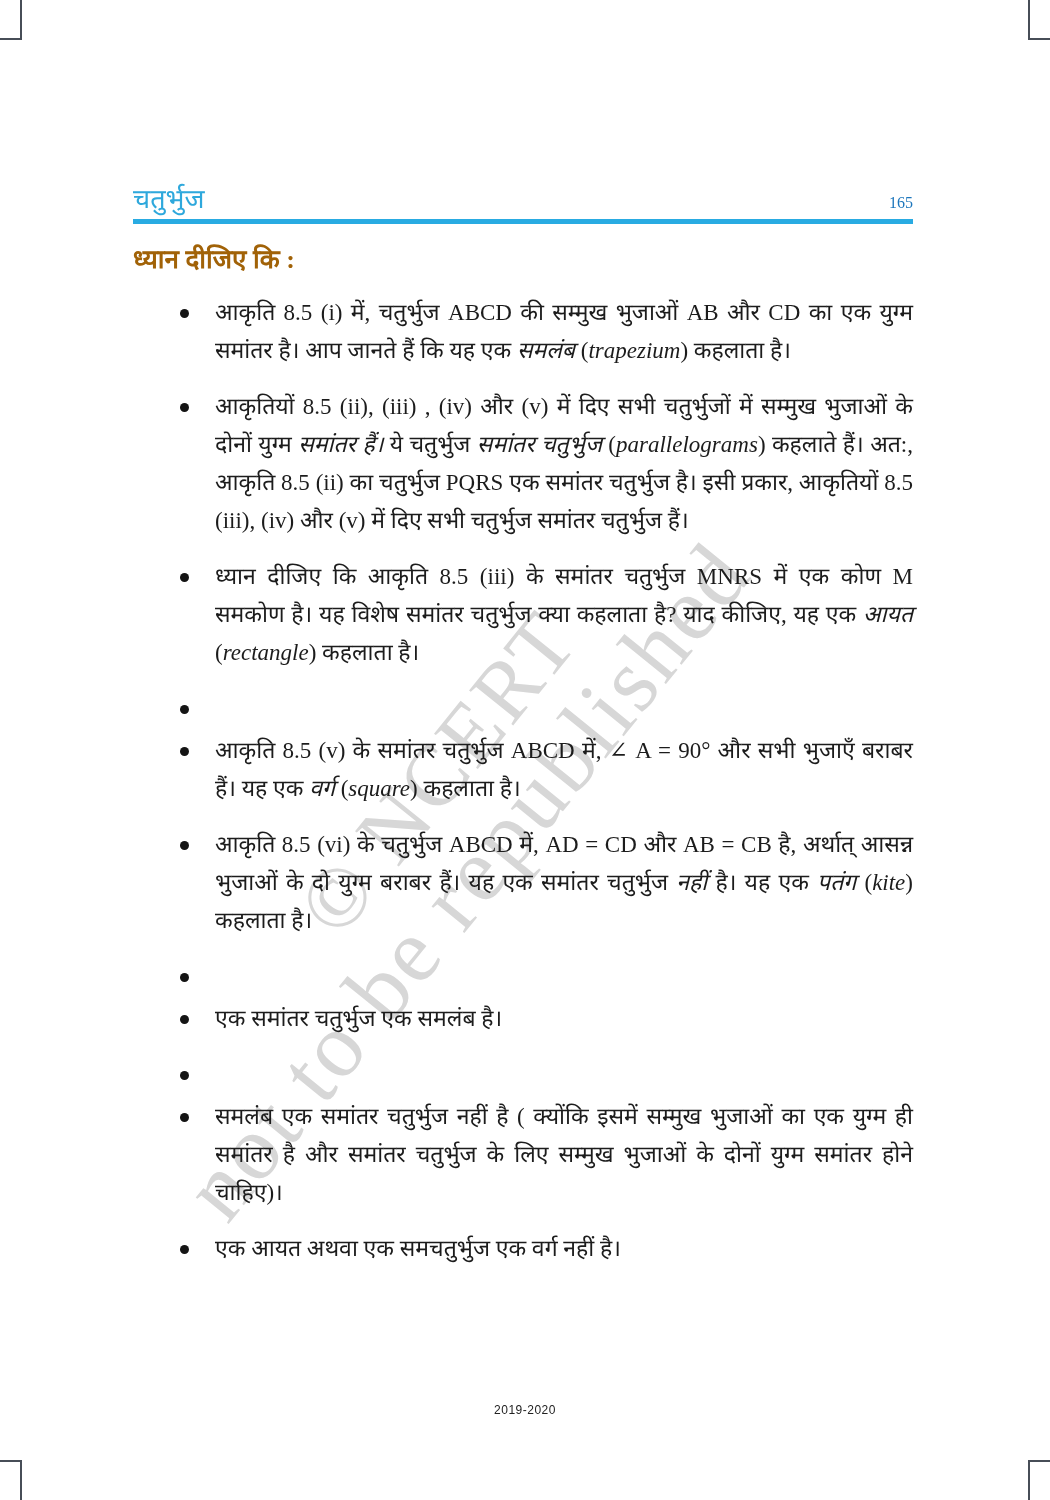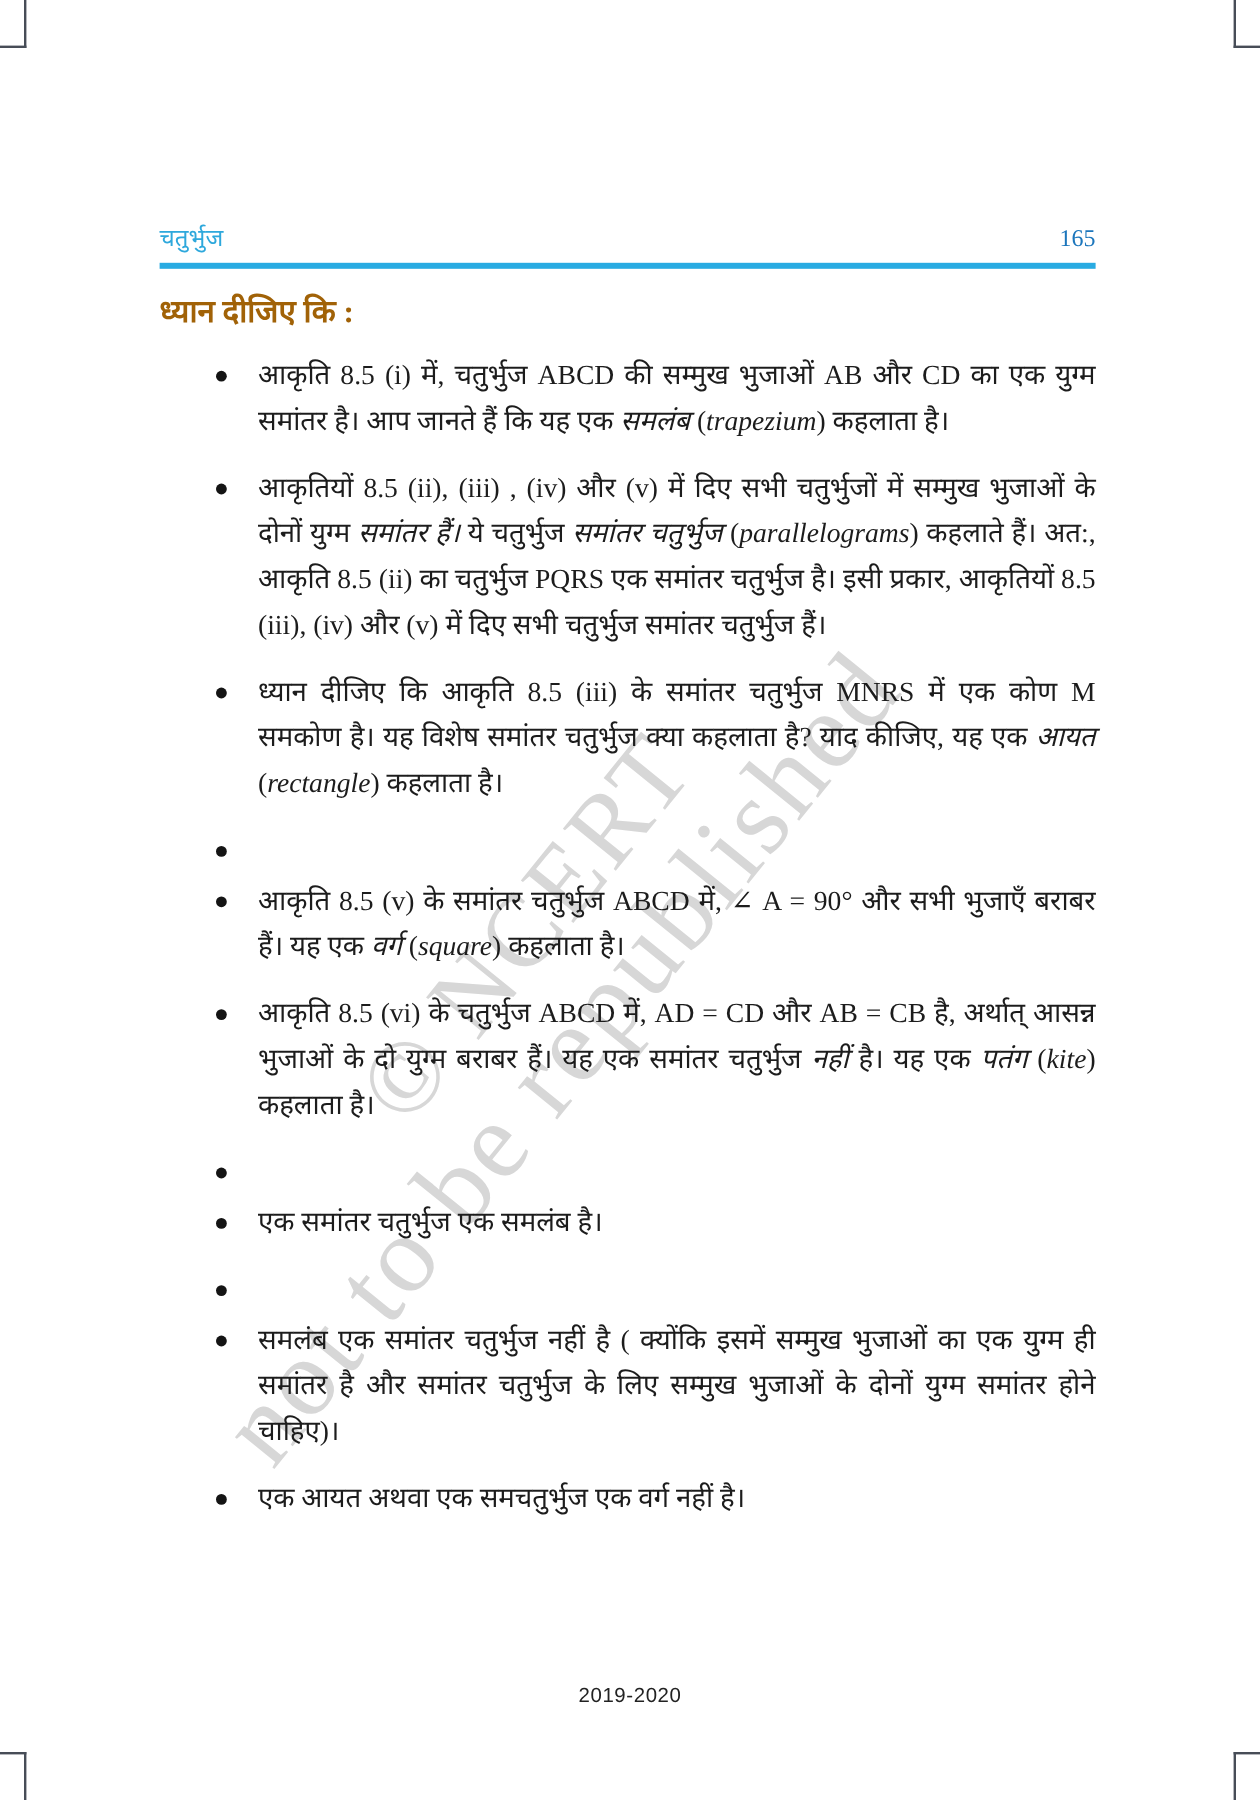--- a/index.html
+++ b/index.html
@@ -34,22 +34,22 @@
     white-space:nowrap;letter-spacing:3px;
     transform:rotate(-51deg);
     user-select:none;
   }
   .wm1{font-size:86px;left:245px;top:723px;}
   .wm2{font-size:92px;left:48px;top:828px;}
 
   .content{position:absolute;left:133px;top:184px;width:780px;z-index:2;}
 
   .header-row{display:flex;justify-content:space-between;align-items:baseline;}
-  .chapter-title{font-size:20px;color:var(--title_blue);line-height:30px;}
-  .page-number{font-size:20px;color:var(--page_number_blue);}
+  .chapter-title{font-size:27px;color:var(--title_blue);line-height:30px;}
+  .page-number{font-size:16px;color:var(--page_number_blue);}
   .rule{height:5px;background:var(--rule_cyan);margin-top:5px;}
 
   .heading{font-size:26px;font-weight:bold;margin:16px 0 10px 0;color:#a16207;}
 
   .list{margin-top:4px;}
   .item{display:flex;margin:18px 0 9px 0;}
   .dot{
     flex:none;width:9px;height:9px;border-radius:50%;
     background:#141414;margin:15px 0 0 47px;
   }
@@ -59,21 +59,21 @@
     text-align:justify;
   }
   .item.plain{display:block;}
   .item.plain .txt{margin-left:82px;}
   .txt em{font-style:italic;}
 
   .footer{
     position:absolute;left:0;width:1050px;top:1403px;
     text-align:center;z-index:2;
     font-family:"Liberation Sans","DejaVu Sans",sans-serif;
-    font-size:17px;color:#222;letter-spacing:0.5px;
+    font-size:12px;color:#222;letter-spacing:0.5px;
   }
 </style>
 </head>
 <body>
 
 <div class="page">
 
   <div class="crop tl"></div>
   <div class="crop tr"></div>
   <div class="crop bl"></div>

